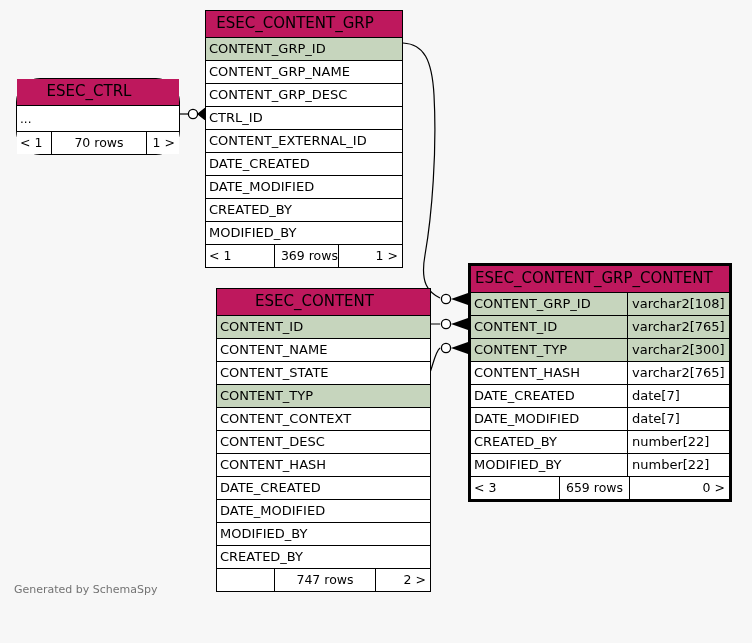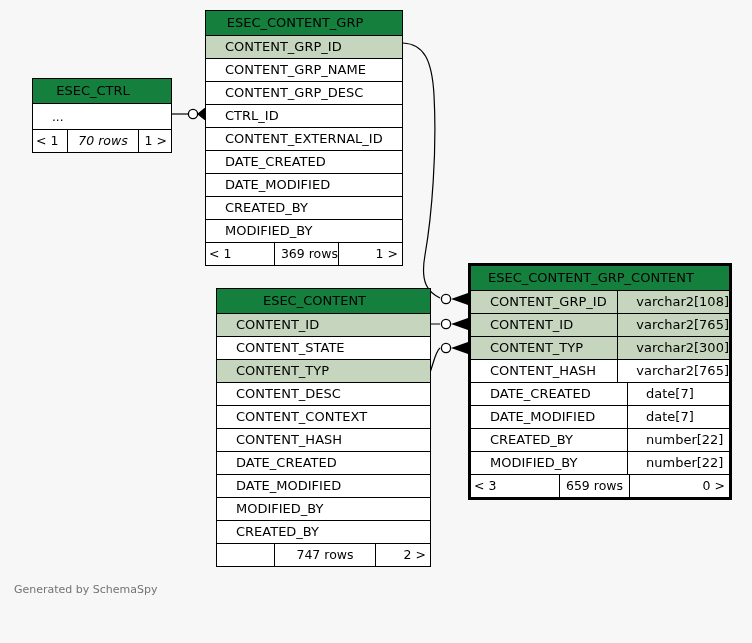--- a/index.html
+++ b/index.html
@@ -32,24 +32,24 @@
     position: absolute;
     box-sizing: border-box;
     border: 1px solid #000;
     background: #ffffff;
   }
   .table-box.bold {
     border: 3px solid #000;
   }
 
   .tbl-header {
-    background: #15803d;
+    background: #be185d;
     border-bottom: 1px solid #000;
     text-align: center;
-    font-size: 13px;
+    font-size: 15px;
     color: #000;
     line-height: 1;
     padding: 5px 22px 6px 4px;
     box-sizing: border-box;
     white-space: nowrap;
   }
 
   .tbl-row {
     display: flex;
     border-bottom: 1px solid #000;
@@ -57,30 +57,30 @@
     height: 23px;
     background: #ffffff;
   }
   .tbl-row.pk {
     background: #c6d5bd;
   }
   .tbl-row .col-name {
     flex: 1 1 auto;
     font-size: 13px;
     line-height: 22px;
-    padding-left: 19px;
+    padding-left: 3px;
     white-space: nowrap;
     overflow: hidden;
     color: #000;
   }
   .tbl-row .col-type {
     flex: 0 0 102px;
     font-size: 13px;
     line-height: 22px;
-    padding-left: 18px;
+    padding-left: 4px;
     border-left: 1px solid #000;
     box-sizing: border-box;
     white-space: nowrap;
     color: #000;
   }
   .tbl-row.ellipsis .col-name {
     line-height: 26px;
     font-size: 12px;
   }
   .tbl-row.ellipsis {
@@ -111,24 +111,24 @@
     border-left: 1px solid #000;
     border-right: 1px solid #000;
   }
   .tbl-footer .f-right {
     text-align: right;
     padding-right: 4px;
   }
 
   
   #tbl-esec-ctrl {
-    left: 32px; top: 78px; width: 140px;
+    left: 16px; top: 78px; width: 164px; border-radius: 24px;
   }
   #tbl-esec-ctrl .tbl-footer .f-left  { flex: 0 0 34px; }
-  #tbl-esec-ctrl .tbl-footer .f-mid   { flex: 1 1 auto; font-style: italic; }
+  #tbl-esec-ctrl .tbl-footer .f-mid   { flex: 1 1 auto; }
   #tbl-esec-ctrl .tbl-footer .f-right { flex: 0 0 32px; }
 
   #tbl-esec-content-grp {
     left: 205px; top: 10px; width: 198px;
   }
   #tbl-esec-content-grp .tbl-footer .f-left  { flex: 0 0 68px; }
   #tbl-esec-content-grp .tbl-footer .f-mid   { flex: 1 1 auto; text-align: right; }
   #tbl-esec-content-grp .tbl-footer .f-right { flex: 0 0 63px; }
 
   #tbl-esec-content {
@@ -235,30 +235,33 @@
       <div class="f-right">1 &gt;</div>
     </div>
   </div>
 
   <div class="table-box" id="tbl-esec-content">
     <div class="tbl-header">ESEC_CONTENT</div>
     <div class="tbl-row pk">
         <div class="col-name">CONTENT_ID</div>
       </div>
     <div class="tbl-row">
+        <div class="col-name">CONTENT_NAME</div>
+      </div>
+    <div class="tbl-row">
         <div class="col-name">CONTENT_STATE</div>
       </div>
     <div class="tbl-row pk">
         <div class="col-name">CONTENT_TYP</div>
       </div>
     <div class="tbl-row">
+        <div class="col-name">CONTENT_CONTEXT</div>
+      </div>
+    <div class="tbl-row">
         <div class="col-name">CONTENT_DESC</div>
-      </div>
-    <div class="tbl-row">
-        <div class="col-name">CONTENT_CONTEXT</div>
       </div>
     <div class="tbl-row">
         <div class="col-name">CONTENT_HASH</div>
       </div>
     <div class="tbl-row">
         <div class="col-name">DATE_CREATED</div>
       </div>
     <div class="tbl-row">
         <div class="col-name">DATE_MODIFIED</div>
       </div>

